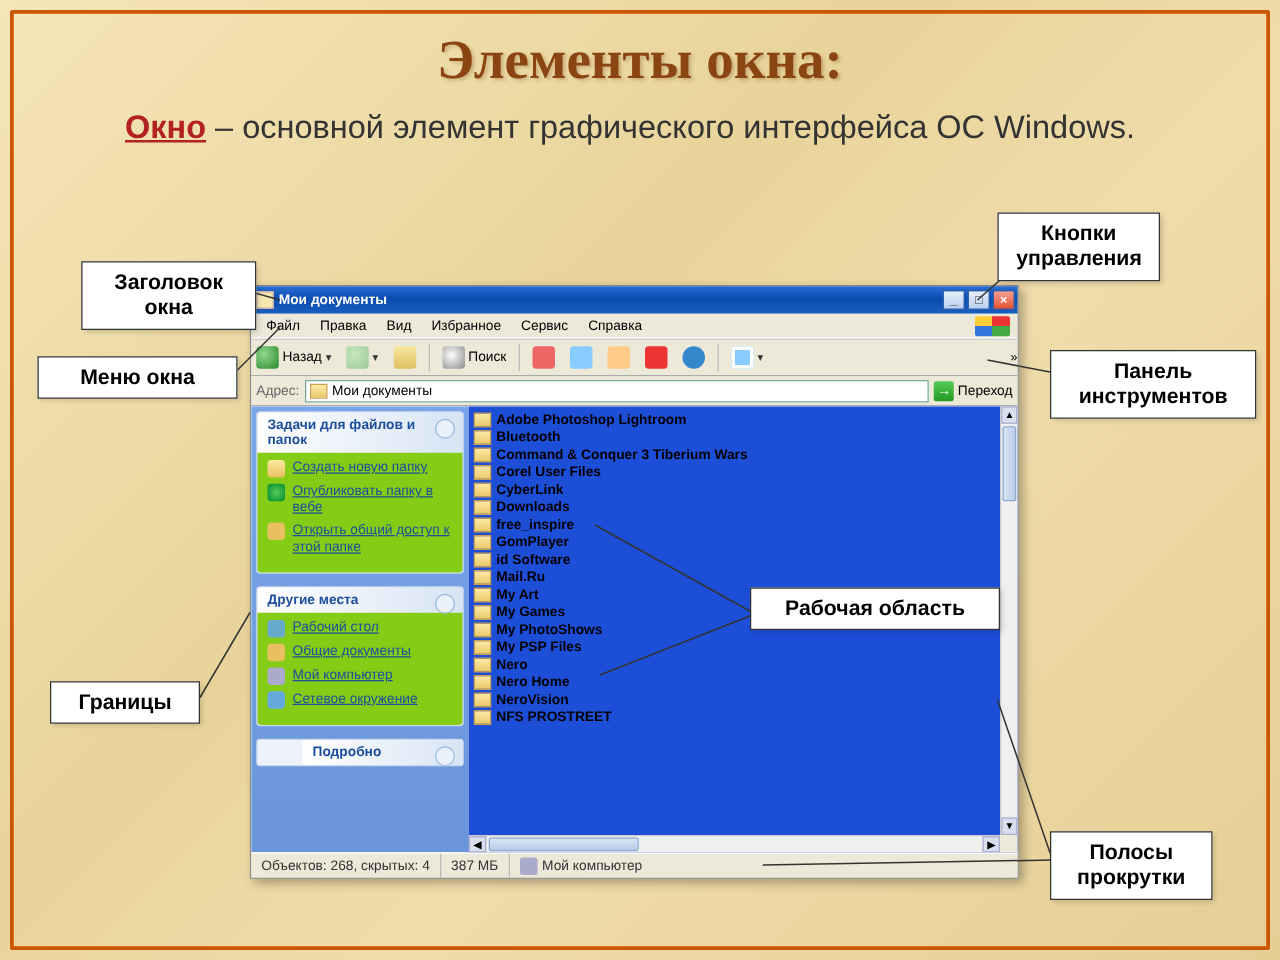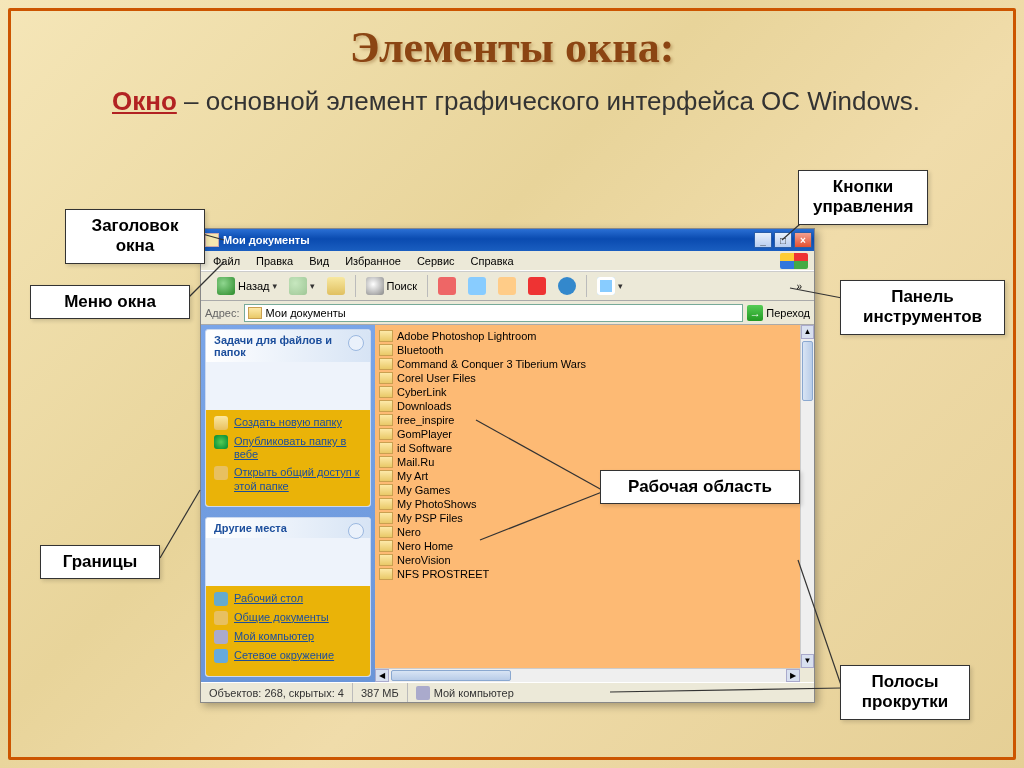--- a/index.html
+++ b/index.html
@@ -11,21 +11,21 @@
   overflow: hidden;
 }
 
 
 .slide-border { position:absolute; inset:8px; border:3px solid #cc5500; border-radius:2px; pointer-events:none; }
 
 .title { position:absolute; top:22px; left:0; right:0; text-align:center;
   font-family: "Times New Roman", serif; font-size:44px; font-weight:bold;
   color:#8b4513; text-shadow: 2px 2px 3px rgba(120,70,20,.3); }
 
-.definition { position:absolute; top:85px; left:112px; right:70px;
+.definition { position:absolute; top:85px; left:100px; right:70px;
   font-family: Arial, sans-serif; font-size:26px; color:#333; line-height:1.25; }
 .definition .keyword { color:#b22222; font-weight:bold; text-decoration: underline; text-decoration-color:#b22222; }
 
 
 .callout { position:absolute; background:#fff; border:1.5px solid #333; padding:6px 14px;
   font-family: Arial, sans-serif; font-size:17px; font-weight:bold; text-align:center;
   box-shadow: 2px 2px 4px rgba(0,0,0,.15); line-height:1.2; z-index:20; }
 
 #co-title   { top:209px; left:48px; width:140px;margin-left:17px; }
 #co-menu    { top:285px; left:30px; width:160px; }
@@ -55,21 +55,21 @@
   margin-left:2px; font-weight:bold; }
 .winbtn.close { background: linear-gradient(#f5a090,#e55030); color:#fff; }
 
 .menubar { height:20px; background:#ece9d8; border-bottom:1px solid #fff; display:flex; align-items:center;
   padding:0 4px; gap:0; }
 .menubar span { padding:2px 8px; font-size:11px; }
 .menubar .flag { margin-left:auto; width:28px; height:16px; margin-right:2px;
   background: conic-gradient(#e33 0 25%, #4a4 0 50%, #37d 0 75%, #fc3 0 100%); border-radius:2px; }
 
 .toolbar { height:30px; background:#ece9d8; border-top:1px solid #ccc; border-bottom:1px solid #aaa;
-  display:flex; align-items:center; padding:0 12px; gap:4px; }
+  display:flex; align-items:center; padding:0 0; gap:4px; }
 .toolbar .tbtn { display:flex; align-items:center; gap:3px; padding:2px 4px; font-size:11px; }
 .toolbar .ico { width:18px; height:18px; border-radius:3px; display:inline-block; }
 .ico.back    { background: radial-gradient(circle at 35% 35%, #8fd68f, #2a8a2a); }
 .ico.fwd     { background: radial-gradient(circle at 35% 35%, #aee6ae, #6ab06a); opacity:.6; }
 .ico.up      { background: linear-gradient(#f8e8a0,#e0c060); }
 .ico.search  { background: radial-gradient(circle at 40% 40%, #fff, #888); }
 .ico.cut     { background:#e66; } .ico.copy{background:#8cf;} .ico.paste{background:#fc8;}
 .ico.delete  { background:#e33; } .ico.undo{background:#38c; border-radius:50%;}
 .ico.views   { background:#8cf; box-shadow: inset 0 0 0 3px #fff; }
 .toolbar .sep { width:1px; height:22px; background:#bbb; margin:0 2px; }
@@ -86,35 +86,35 @@
   display:flex; align-items:center; justify-content:center; font-weight:bold; }
 
 .body { flex:1; display:flex; background:#fff; overflow:hidden; }
 
 .sidebar { width:174px; background: linear-gradient(#7aa5e8,#6a95d8); padding:4px; overflow:hidden; }
 .panel { background:#eef3fb; border-radius:3px; margin-bottom:10px; border:1px solid #cad8ef; }
 .panel .hdr { background: linear-gradient(90deg, #fff 0%, #d7e4f5 100%); color:#1c4e9c;
   font-weight:bold; font-size:11px; padding:4px 8px; position:relative; border-radius:3px 3px 0 0;}
 .panel .hdr::after { content:""; position:absolute; right:6px; top:5px; width:14px; height:14px;
   border:1px solid #9bb8e0; border-radius:50%; background:#eaf1fb; }
-.panel .bd { background: #eab308; padding:6px 8px 8px; border-radius:0 0 3px 3px;margin-top:48px;}
+.panel .bd { background: #84cc16; padding:6px 8px 8px; border-radius:0 0 3px 3px;}
 .panel .bd .row { display:flex; align-items:flex-start; gap:6px; color:#1c4e9c; font-size:11px;
   text-decoration:underline; margin-bottom:5px; line-height:1.2; }
 .panel .bd .row .pi { width:14px; height:14px; flex-shrink:0; border-radius:3px; }
 .pi.newfolder{background:linear-gradient(#fce8a0,#e8c060);}
 .pi.globe{background:radial-gradient(circle,#5c5,#083);}
 .pi.share{background:#e8c060;}
 .pi.desktop{background:#6ac;}
 .pi.shared{background:#e8c060;}
 .pi.pc{background:#aac;}
 .pi.net{background:#6ad;}
 
 .panel.min .hdr { border-radius:3px;margin-left:36px; }
 
-.content { flex:1; position:relative; background:#fdba74; overflow:hidden; }
+.content { flex:1; position:relative; background:#1d4ed8; overflow:hidden;font-weight:bold; }
 .content .list { position:absolute; top:4px; left:0; right:14px; bottom:14px; overflow:hidden; }
 .content .item { display:flex; align-items:center; gap:4px; font-size:11px; padding:1px 4px; }
 .content .item .fic { width:14px; height:12px; background:linear-gradient(#fde9a8,#e9c968); border:1px solid #caa050; }
 
 .vscroll { position:absolute; top:0; right:0; width:14px; bottom:14px; background:#efefef;
   border-left:1px solid #ccc; }
 .vscroll .thumb { position:absolute; left:1px; right:1px; top:16px; height:60px;
   background:linear-gradient(90deg,#d8e4f4,#b8cce8); border:1px solid #8aa8d0; border-radius:2px; }
 .vscroll .arr { position:absolute; left:0; right:0; height:14px; background:#d8e0f0; border:1px solid #aac; text-align:center; font-size:8px; line-height:12px;}
 .vscroll .arr.up{top:0;} .vscroll .arr.dn{bottom:0;}

